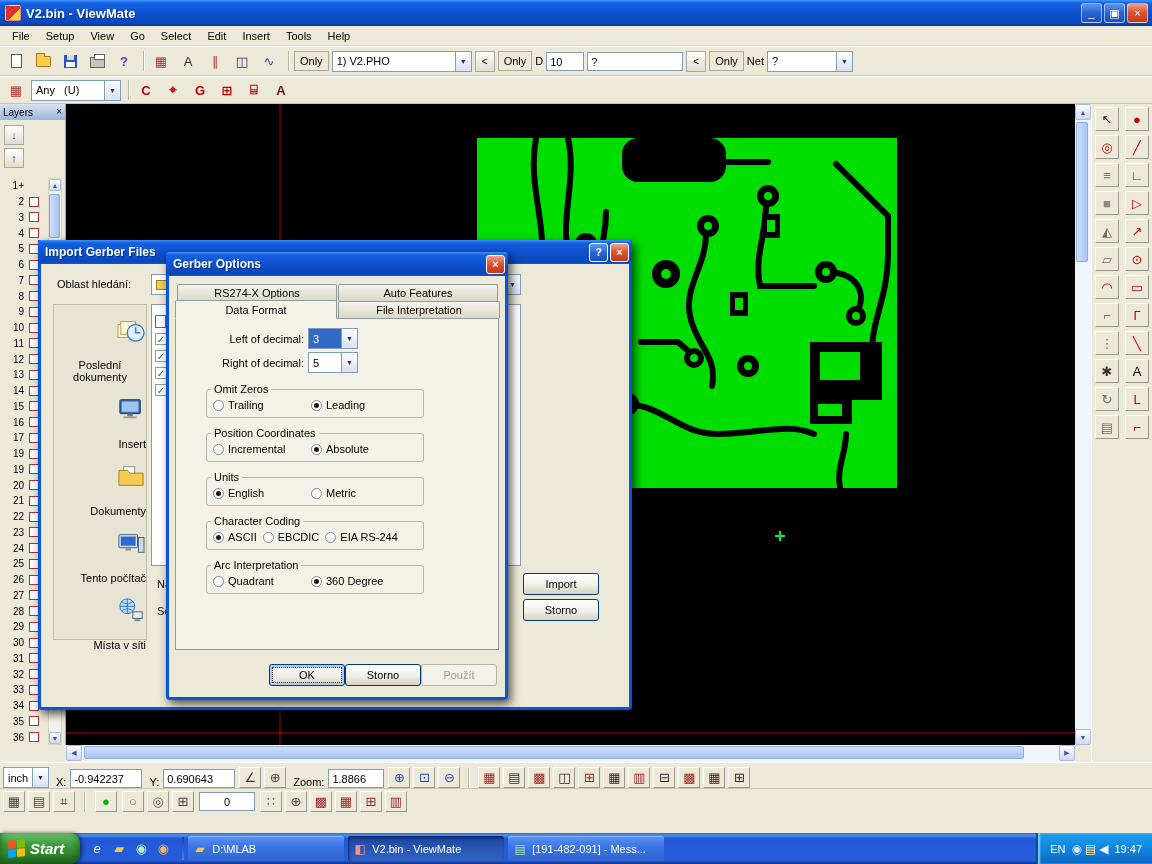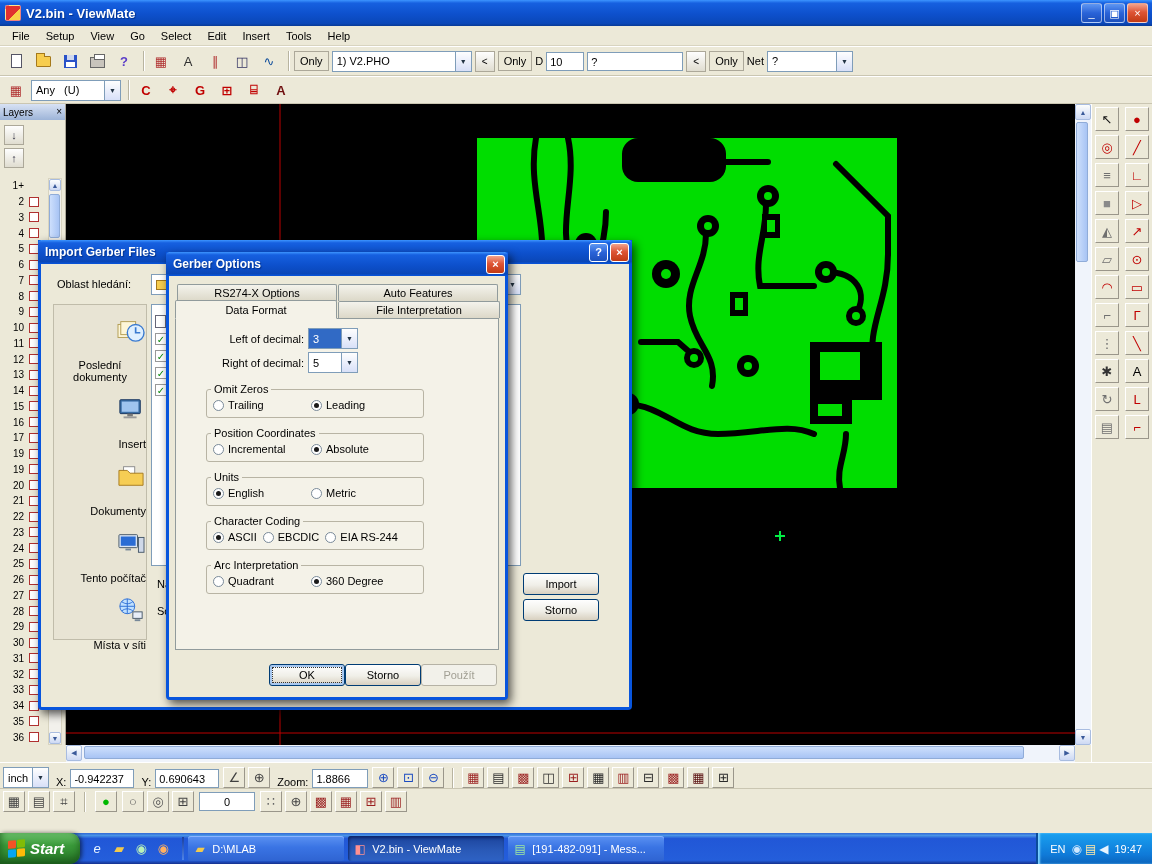--- a/index.html
+++ b/index.html
@@ -35,21 +35,21 @@
   .ic-save::after{content:"";position:absolute;left:2px;bottom:1px;width:9px;height:5px;background:#fff;}
   .ic-print{width:15px;height:11px;background:#c8c4bc;border:1px solid #666;position:relative;display:inline-block;margin-top:3px;}
   .ic-print::before{content:"";position:absolute;left:3px;top:-4px;width:9px;height:4px;background:#fff;border:1px solid #666;}
   .ic-help{color:#5a3cc8;font-weight:bold;font-size:13px;}
 
   .combo{display:inline-flex;align-items:stretch;height:21px;background:#fff;border:1px solid #7f9db9;}
   .combo .cv{padding:2px 4px;flex:1;white-space:nowrap;overflow:hidden;display:flex;align-items:center;gap:3px;}
   .combo .cv.csel{background:#316ac5;color:#fff;}
   .combo .ca{width:16px;display:flex;align-items:center;justify-content:center;font-size:7px;color:#234;
     background:linear-gradient(#fefefe,#d8e0f8);border-left:1px solid #7f9db9;}
-  .w140{width:140px;}.w96{width:96px;}.w90{width:90px;}.w86{width:86px;}.w76{width:64px;}
+  .w140{width:140px;}.w96{width:96px;}.w90{width:90px;}.w86{width:86px;}.w76{width:72px;}
   .w56{width:56px;}.w50{width:50px;}.w46{width:46px;}.w38{width:38px;}
   .sunken{display:inline-block;background:#fff;border:1px solid #7f9db9;padding:3px 3px 2px;height:19px;white-space:nowrap;overflow:hidden;}
   .ftog{display:inline-block;border:1px solid #aca899;padding:3px 5px 2px;background:#ece9d8;height:20px;}
   .sbtn{width:20px;height:21px;border:1px solid #aca899;background:linear-gradient(#fefefe,#e0ddd0);font-size:10px;display:inline-flex;align-items:center;justify-content:center;}
   .lbl{white-space:nowrap;}
 
   
   .layers-panel{left:0;top:104px;width:66px;height:641px;background:#ece9d8;border-right:1px solid #aca899;}
   .lp-header{height:16px;display:flex;align-items:center;justify-content:space-between;padding:0 3px;
     background:linear-gradient(#d8e2f4,#9db4d8);font-size:10px;}

